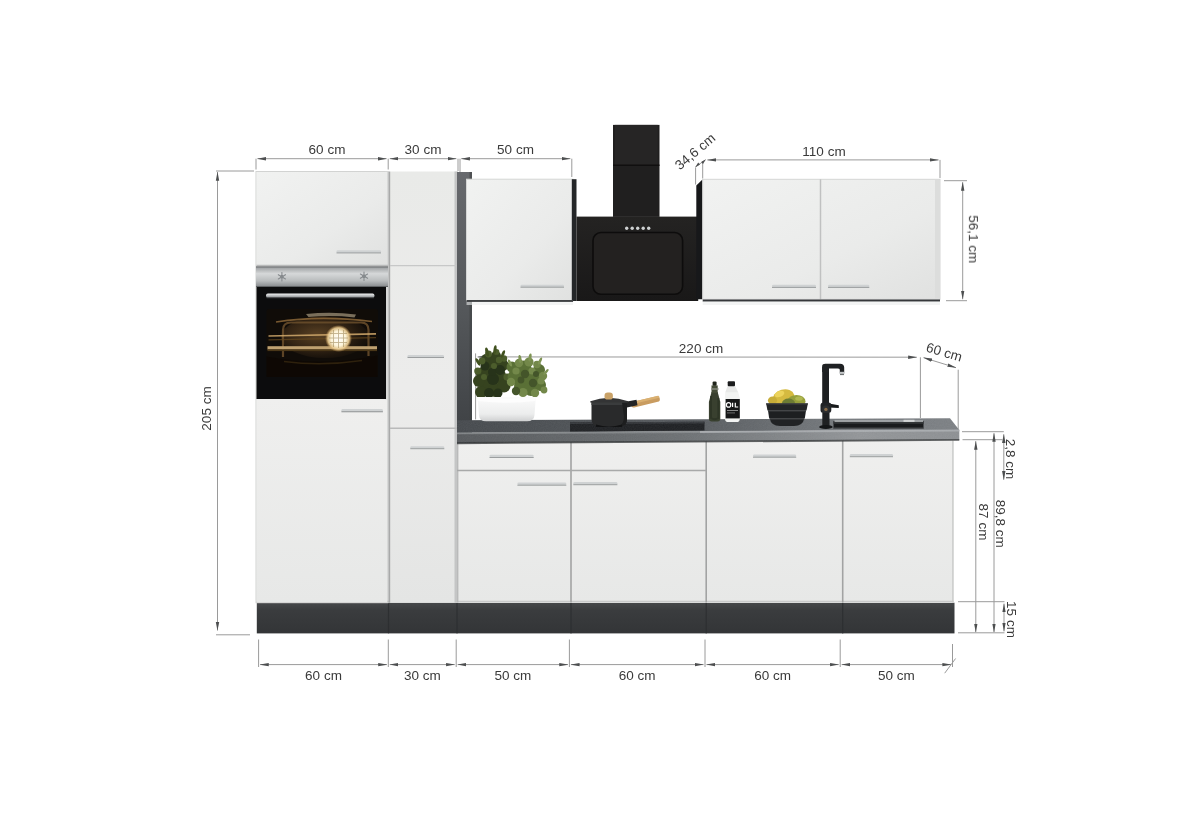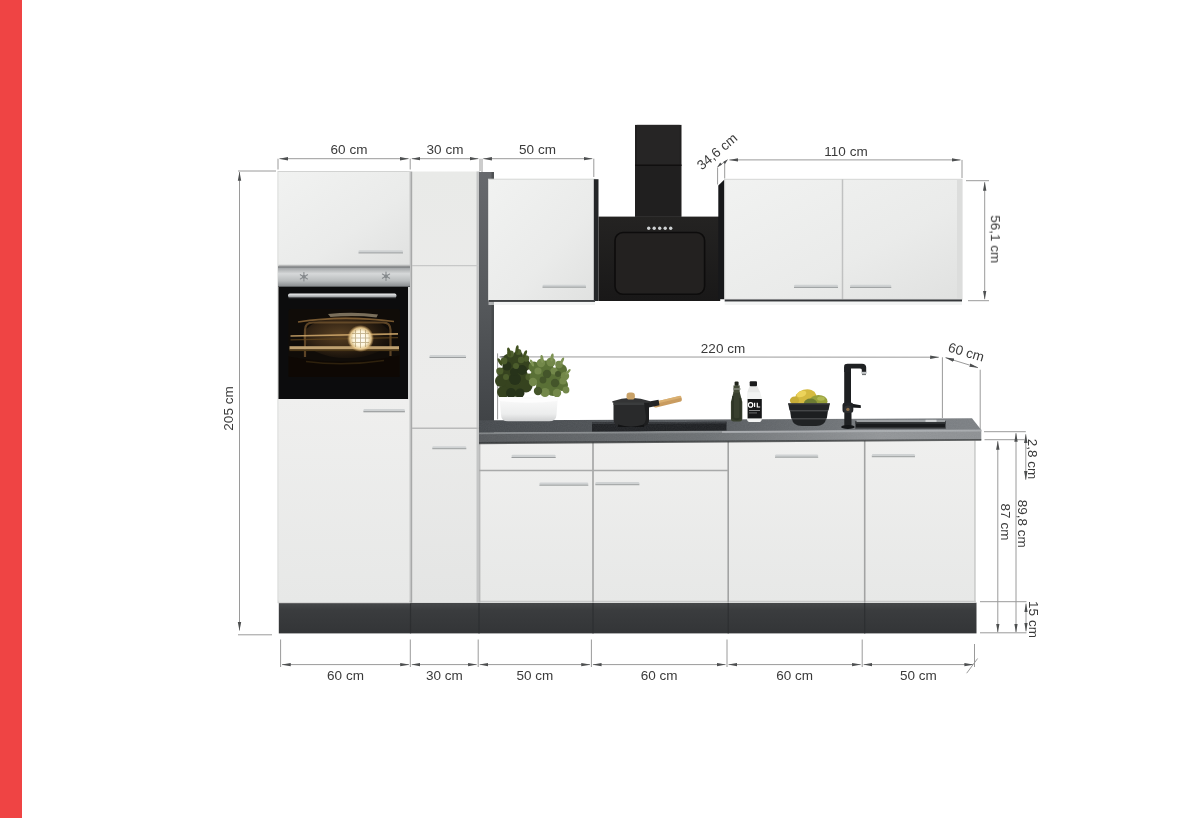--- a/index.html
+++ b/index.html
@@ -1,16 +1,16 @@
 <!DOCTYPE html>
 <html><head>
 <meta charset="utf-8">
 <style>
   html,body{margin:0;padding:0;background:#ffffff;}
-  .page{width:1177px;height:818px;position:relative;background:#ef4444;overflow:hidden;padding-left:22px;}
+  .page{width:1177px;height:818px;position:relative;background:#fca5a5;overflow:hidden;}
   svg{display:block;}
   text{font-family:"Liberation Sans",sans-serif;fill:#3a3a3a;font-size:13.5px;}
 </style>
 </head>
 <body>
 <div class="page">
 <svg width="1200" height="818" viewBox="0 0 1200 818">
 <defs>
   <linearGradient id="cabV" x1="0" y1="0" x2="0" y2="1">
     <stop offset="0" stop-color="#e9eae8"></stop>

